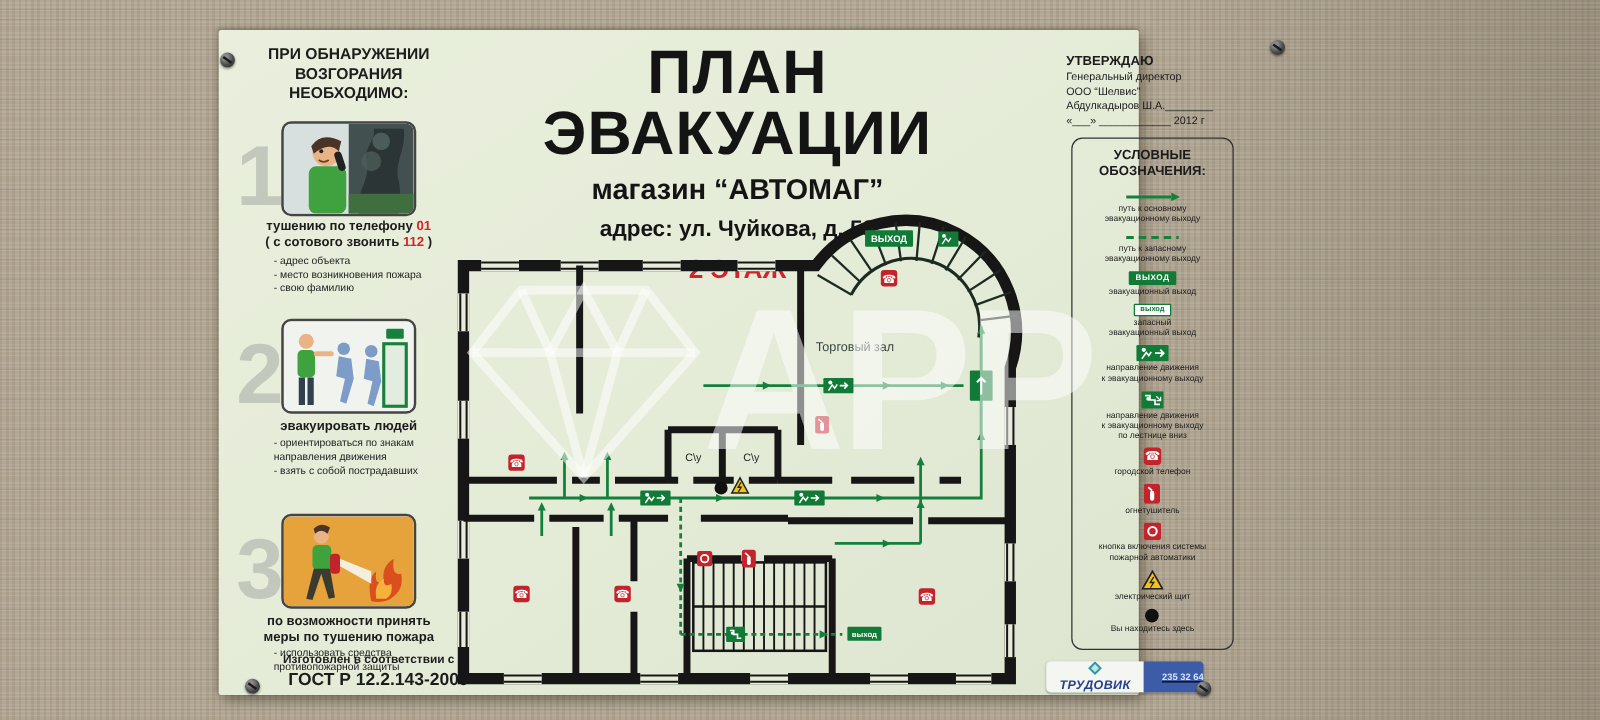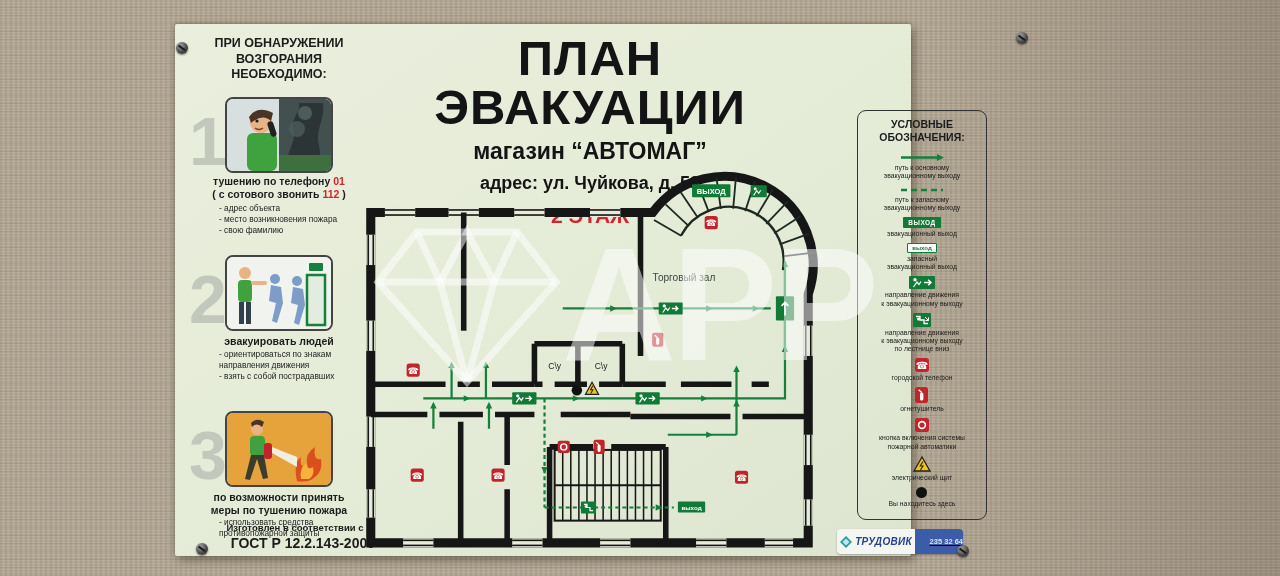--- a/index.html
+++ b/index.html
@@ -50,21 +50,21 @@
           display:flex;flex-direction:column;align-items:center;padding-top:7px;box-sizing:border-box;color:#1c1c1c;}
   .legend-title{font-size:10.5px;font-weight:bold;text-align:center;line-height:1.25;margin-bottom:4px;}
   .leg-item{display:flex;flex-direction:column;align-items:center;margin-top:5px;}
   .leg-label{font-size:6.8px;text-align:center;line-height:1.2;margin-top:2px;}
   .sign-exit{background:#117a37;color:#fff;font-weight:bold;font-size:6.5px;padding:2px 5px;border-radius:1px;letter-spacing:.5px;}
   .sign-exit2{background:#fff;color:#117a37;font-weight:bold;font-size:6px;padding:1px 4px;border:1.5px solid #117a37;border-radius:1px;}
   .red-ic{background:#c3232a;border-radius:3px;display:flex;align-items:center;justify-content:center;color:#fff;}
   .dot-black{width:11px;height:11px;border-radius:50%;background:#111;}
   .vendor{position:absolute;left:662px;top:505px;width:126px;height:25px;border-radius:4px;overflow:hidden;display:flex;
           box-shadow:0 1px 2px rgba(0,0,0,.3);}
-  .vendor-left{background:#f4f6f2;width:62%;display:flex;align-items:center;justify-content:center;gap:3px;}
+  .vendor-left{background:#f4f6f2;width:62%;display:flex;align-items:center;justify-content:center;gap:3px;flex-direction:column;}
   .vendor-brand{color:#27408f;font-weight:bold;font-style:italic;font-size:10px;letter-spacing:.3px;}
   .vendor-right{background:#3c5ca8;width:38%;display:flex;align-items:center;justify-content:flex-end;text-decoration:underline;}
   .vendor-phone{color:#d7e4ff;font-size:7.5px;font-weight:bold;}
   
   .screw{position:absolute;width:12px;height:12px;border-radius:50%;z-index:3;
          background:radial-gradient(circle at 35% 30%, #8a8a8a 0 18%, #4a4a4a 55%, #262626 100%);
          box-shadow:0 1px 2px rgba(0,0,0,.5);}
   .screw::after{content:"";position:absolute;left:2px;top:5px;width:8px;height:1.5px;background:#1a1a1a;transform:rotate(35deg);}
   
   .watermark{position:absolute;left:372px;top:214px;width:520px;height:180px;z-index:2;pointer-events:none;
@@ -430,20 +430,27 @@
       </g>
 
       <g fill="#3a4742">
         <text x="318" y="116" font-size="10" text-anchor="middle">Торговый зал</text>
         <text x="190" y="203" font-size="8.5" text-anchor="middle" fill="#222">С\у</text>
         <text x="236" y="203" font-size="8.5" text-anchor="middle" fill="#222">С\у</text>
       </g>
     </svg>
   </div>
 
+  <div class="approve">
+    <div class="a1">УТВЕРЖДАЮ</div>
+    <div>Генеральный директор</div>
+    <div>ООО “Шелвис”</div>
+    <div>Абдулкадыров Ш.А.________</div>
+    <div>«___» ____________ 2012 г</div>
+  </div>
 
   <div class="legend">
     <div class="legend-title pre">УСЛОВНЫЕ
 ОБОЗНАЧЕНИЯ:</div>
 
     <div class="leg-item">
       <svg width="46" height="9" viewBox="0 0 46 9">
         <line x1="2" y1="4.5" x2="38" y2="4.5" stroke="#15803b" stroke-width="2.4"></line>
         <path d="M38,1 L45,4.5 L38,8 Z" fill="#15803b"></path>
       </svg>

